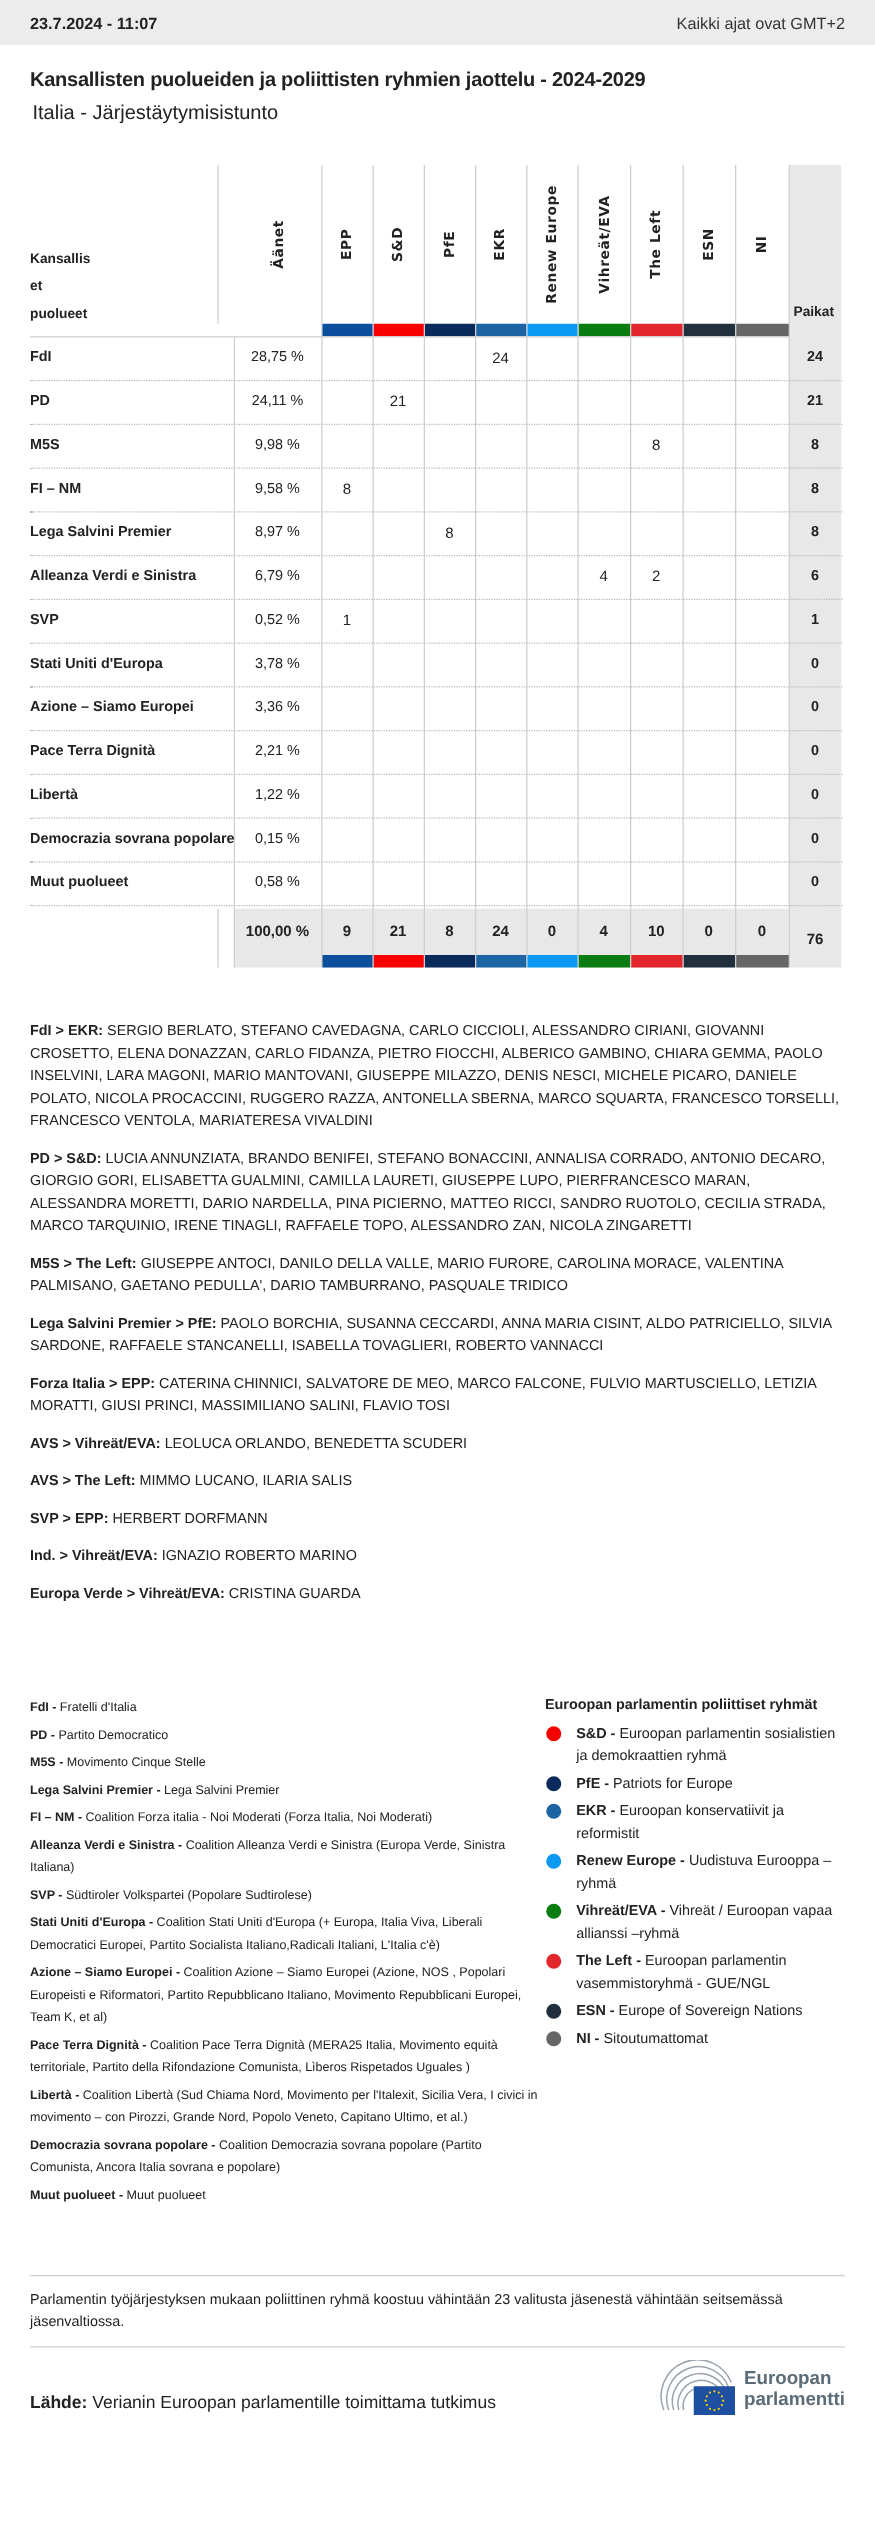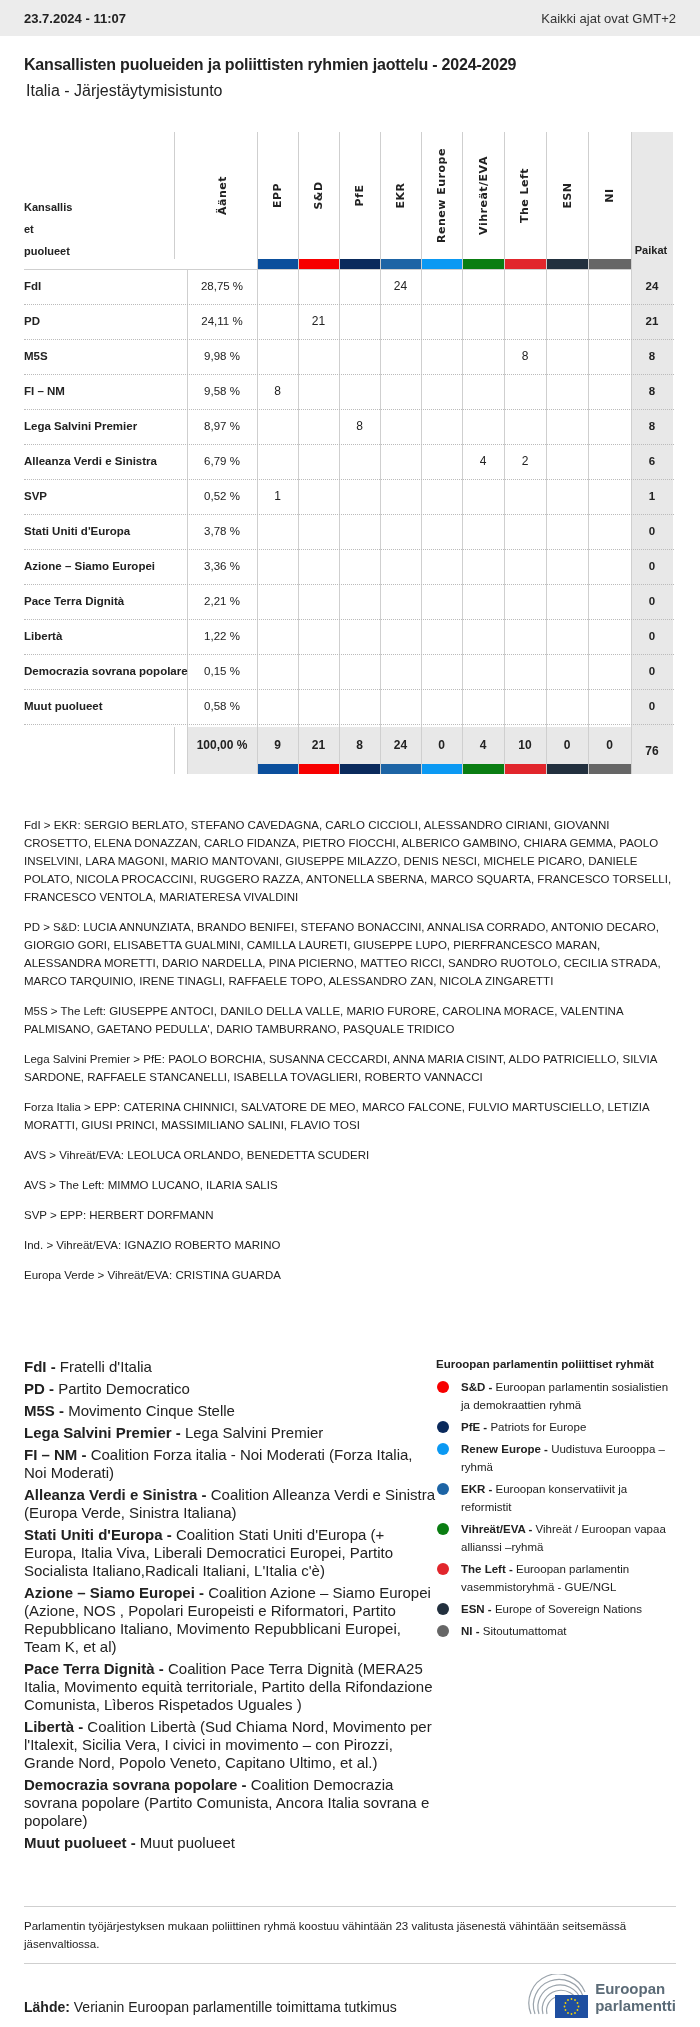--- a/index.html
+++ b/index.html
@@ -27,28 +27,28 @@
   .row .pct { position: absolute; left: 163px; width: 70px; top: 0; line-height: 35px; text-align: center; font-size: 11.5px; }
   .row .cell { position: absolute; top: 0; line-height: 35px; width: 41px; text-align: center; font-size: 12px; }
   .row .seats { position: absolute; left: 607px; width: 42px; top: 0; line-height: 35px; text-align: center; font-weight: bold; font-size: 11.5px; }
   .totals { position: absolute; top: 595px; left: 0; width: 650px; height: 37px; font-weight: bold; font-size: 12px; }
   .totals .pct { position: absolute; left: 163px; width: 70px; line-height: 37px; text-align: center; }
   .totals .cell { position: absolute; width: 41px; line-height: 37px; text-align: center; }
   .totals .seats { position: absolute; left: 607px; width: 42px; top: 6px; line-height: 37px; text-align: center; }
 
   .members { padding: 42px 24px 0 24px; font-size: 11.5px; line-height: 18px; color: #222; }
   .members p { margin-bottom: 12px; }
-  .members b { font-weight: normal; }
+  .members b { font-weight: bold; }
 
   .legend { display: flex; padding: 62px 24px 0 24px; }
   .legend .left { width: 412px; }
   .legend .right { width: 238px; }
   .legend h3.mono { font-family: "DejaVu Sans Mono", monospace; font-size: 12px; font-weight: bold; margin-bottom: 8px; }
   .legend h3.sans { font-size: 11.5px; font-weight: bold; margin-bottom: 8px; }
-  .legend .item { font-size: 15px; line-height: 18px; margin-bottom: 4px; }
+  .legend .item { font-size: 10px; line-height: 18px; margin-bottom: 4px; }
   .legend .gitem { display: flex; font-size: 11.5px; line-height: 18px; margin-bottom: 4px; }
   .legend .dot { flex: 0 0 12px; height: 12px; border-radius: 50%; margin: 3px 12px 0 1px; }
 
   .footnote { margin: 50px 24px 0 24px; border-top: 1px solid #cfcfcf; border-bottom: 1px solid #cfcfcf; padding: 10px 0; font-size: 11.5px; line-height: 18px; }
   .footer { display: flex; justify-content: space-between; align-items: center; padding: 10px 24px 0 24px; }
   .source { font-size: 14px; padding-top: 20px; }
   .source b { font-weight: bold; }
   .logo { display: flex; align-items: center; }
   .logo .ltext { color: #5b6b77; font-weight: bold; font-size: 15px; line-height: 17px; margin-left: 4px; }
 </style>
@@ -359,44 +359,45 @@
   </div>
 
 <div class="legend">
   <div class="left" id="natlegend">
   <div class="item"><b>FdI</b><b> - </b><span>Fratelli d'Italia</span></div>
       <div class="item"><b>PD</b><b> - </b><span>Partito Democratico</span></div>
       <div class="item"><b>M5S</b><b> - </b><span>Movimento Cinque Stelle</span></div>
       <div class="item"><b>Lega Salvini Premier</b><b> - </b><span>Lega Salvini Premier</span></div>
       <div class="item"><b>FI – NM</b><b> - </b><span>Coalition Forza italia - Noi Moderati (Forza Italia, Noi Moderati)</span></div>
       <div class="item"><b>Alleanza Verdi e Sinistra</b><b> - </b><span>Coalition Alleanza Verdi e Sinistra (Europa Verde, Sinistra Italiana)</span></div>
+      <div class="item"><b>SVP</b><b> - </b><span>Südtiroler Volkspartei (Popolare Sudtirolese)</span></div>
       <div class="item"><b>Stati Uniti d'Europa</b><b> - </b><span>Coalition Stati Uniti d'Europa (+ Europa, Italia Viva, Liberali Democratici Europei, Partito Socialista Italiano,Radicali Italiani, L'Italia c'è)</span></div>
       <div class="item"><b>Azione – Siamo Europei</b><b> - </b><span>Coalition Azione – Siamo Europei (Azione, NOS , Popolari Europeisti e Riformatori, Partito Repubblicano Italiano, Movimento Repubblicani Europei, Team K, et al)</span></div>
       <div class="item"><b>Pace Terra Dignità</b><b> - </b><span>Coalition Pace Terra Dignità (MERA25 Italia, Movimento equità territoriale, Partito della Rifondazione Comunista, Lìberos Rispetados Uguales )</span></div>
       <div class="item"><b>Libertà</b><b> - </b><span>Coalition Libertà (Sud Chiama Nord, Movimento per l'Italexit, Sicilia Vera, I civici in movimento – con Pirozzi, Grande Nord, Popolo Veneto, Capitano Ultimo, et al.)</span></div>
       <div class="item"><b>Democrazia sovrana popolare</b><b> - </b><span>Coalition Democrazia sovrana popolare (Partito Comunista, Ancora Italia sovrana e popolare)</span></div>
       <div class="item"><b>Muut puolueet</b><b> - </b><span>Muut puolueet</span></div>
     </div>
   <div class="right" id="grplegend">
     <h3 class="sans">Euroopan parlamentin poliittiset ryhmät</h3>
       <div class="gitem">
         <span class="dot" style="background: rgb(247, 0, 0);"></span>
         <div><b>S&amp;D</b><b> - </b><span>Euroopan parlamentin sosialistien ja demokraattien ryhmä</span></div>
       </div>
       <div class="gitem">
         <span class="dot" style="background: rgb(10, 42, 92);"></span>
         <div><b>PfE</b><b> - </b><span>Patriots for Europe</span></div>
       </div>
       <div class="gitem">
+        <span class="dot" style="background: rgb(29, 100, 165);"></span>
+        <div><b>EKR</b><b> - </b><span>Euroopan konservatiivit ja reformistit</span></div>
+      </div>
+      <div class="gitem">
         <span class="dot" style="background: rgb(11, 153, 243);"></span>
         <div><b>Renew Europe</b><b> - </b><span>Uudistuva Eurooppa –ryhmä</span></div>
-      </div>
-      <div class="gitem">
-        <span class="dot" style="background: rgb(29, 100, 165);"></span>
-        <div><b>EKR</b><b> - </b><span>Euroopan konservatiivit ja reformistit</span></div>
       </div>
       <div class="gitem">
         <span class="dot" style="background: rgb(10, 125, 18);"></span>
         <div><b>Vihreät/EVA</b><b> - </b><span>Vihreät / Euroopan vapaa allianssi –ryhmä</span></div>
       </div>
       <div class="gitem">
         <span class="dot" style="background: rgb(225, 38, 44);"></span>
         <div><b>The Left</b><b> - </b><span>Euroopan parlamentin vasemmistoryhmä - GUE/NGL</span></div>
       </div>
       <div class="gitem">

